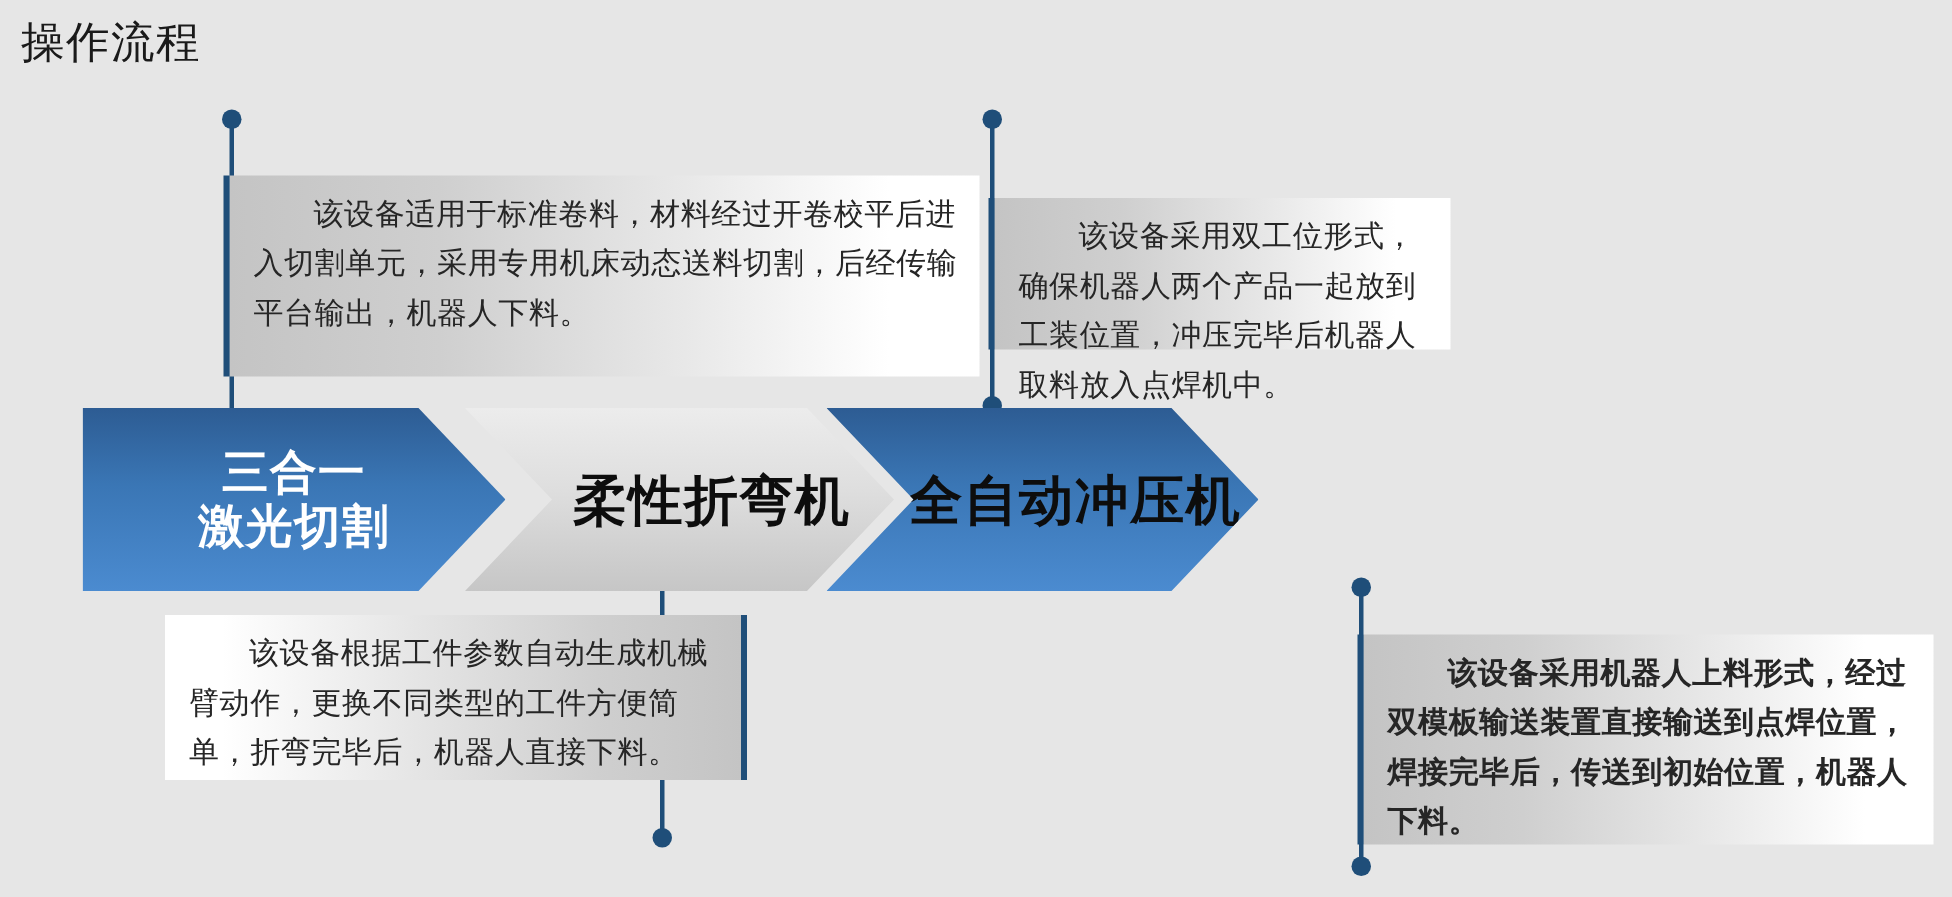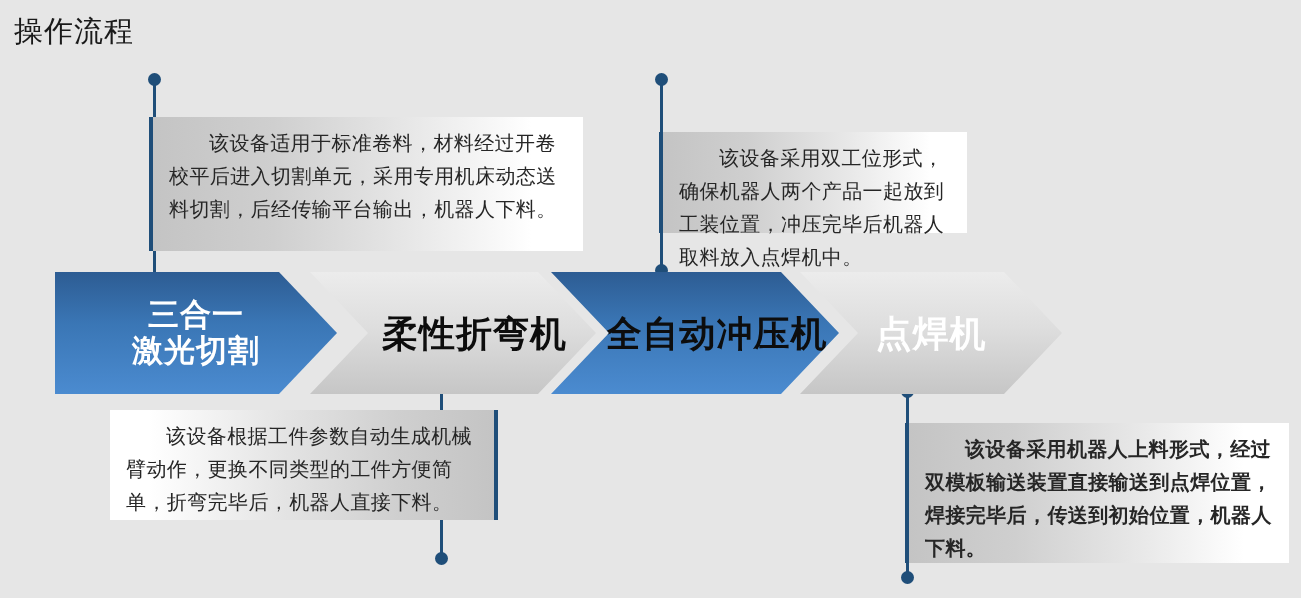--- a/index.html
+++ b/index.html
@@ -13,21 +13,21 @@
     position: relative;
     overflow: hidden;
     font-family: "Liberation Serif", "DejaVu Serif", serif;
   }
 
   
   #page-title {
     position: absolute;
     left: 14px;
     top: 14px;
-    font-family: Liberation Serif, serif;
+    font-family: Liberation Mono, monospace;
     font-size: 29px;
     line-height: 34px;
     color: #1A1A1A;
     letter-spacing: 1px;
     white-space: nowrap;
   }
 
   
   .connector {
     position: absolute;
@@ -118,21 +118,21 @@
 <div class="conn-dot" style="left:660px; top:264px;"></div>
 
 <div class="connector" style="left:440px; top:370px; height:190px;"></div>
 <div class="conn-dot" style="left:440px; top:364px;"></div>
 <div class="conn-dot" style="left:440px; top:552px;"></div>
 
 <div class="connector" style="left:906px; top:391px; height:187px;"></div>
 <div class="conn-dot" style="left:906px; top:385px;"></div>
 <div class="conn-dot" style="left:906px; top:571px;"></div>
 
-<div class="callout left-accent" style="left:149px; top:117px; width:434px; height:134px;">
+<div class="callout left-accent" style="left:149px; top:117px; width:504px; height:134px;">
   <span class="ct">该设备适用于标准卷料，材料经过开卷校平后进入切割单元，采用专用机床动态送料切割，后经传输平台输出，机器人下料。</span>
 </div>
 
 <div class="callout left-accent" style="left:659px; top:132px; width:308px; height:101px;">
   <span class="ct">该设备采用双工位形式，确保机器人两个产品一起放到工装位置，冲压完毕后机器人取料放入点焊机中。</span>
 </div>
 
 <div class="callout right-accent" style="left:62px; top:410px; width:388px; height:110px;">
   <span class="ct">该设备根据工件参数自动生成机械臂动作，更换不同类型的工件方便简单，折弯完毕后，机器人直接下料。</span>
 </div>
@@ -149,18 +149,15 @@
   </div>
 
   <div class="chev chev-gray shape-mid" style="left:310px; width:286px;">
     <span class="lbl txt-black">柔性折弯机</span>
   </div>
 
   <div class="chev chev-blue shape-mid" style="left:551px; width:288px;">
     <span class="lbl txt-black">全自动冲压机</span>
   </div>
 
-  <div class="chev chev-gray shape-mid" style="left:800px; width:262px;">
-    <span class="lbl txt-white">点焊机</span>
-  </div>
 
 
 </div>
 
 </body></html>

